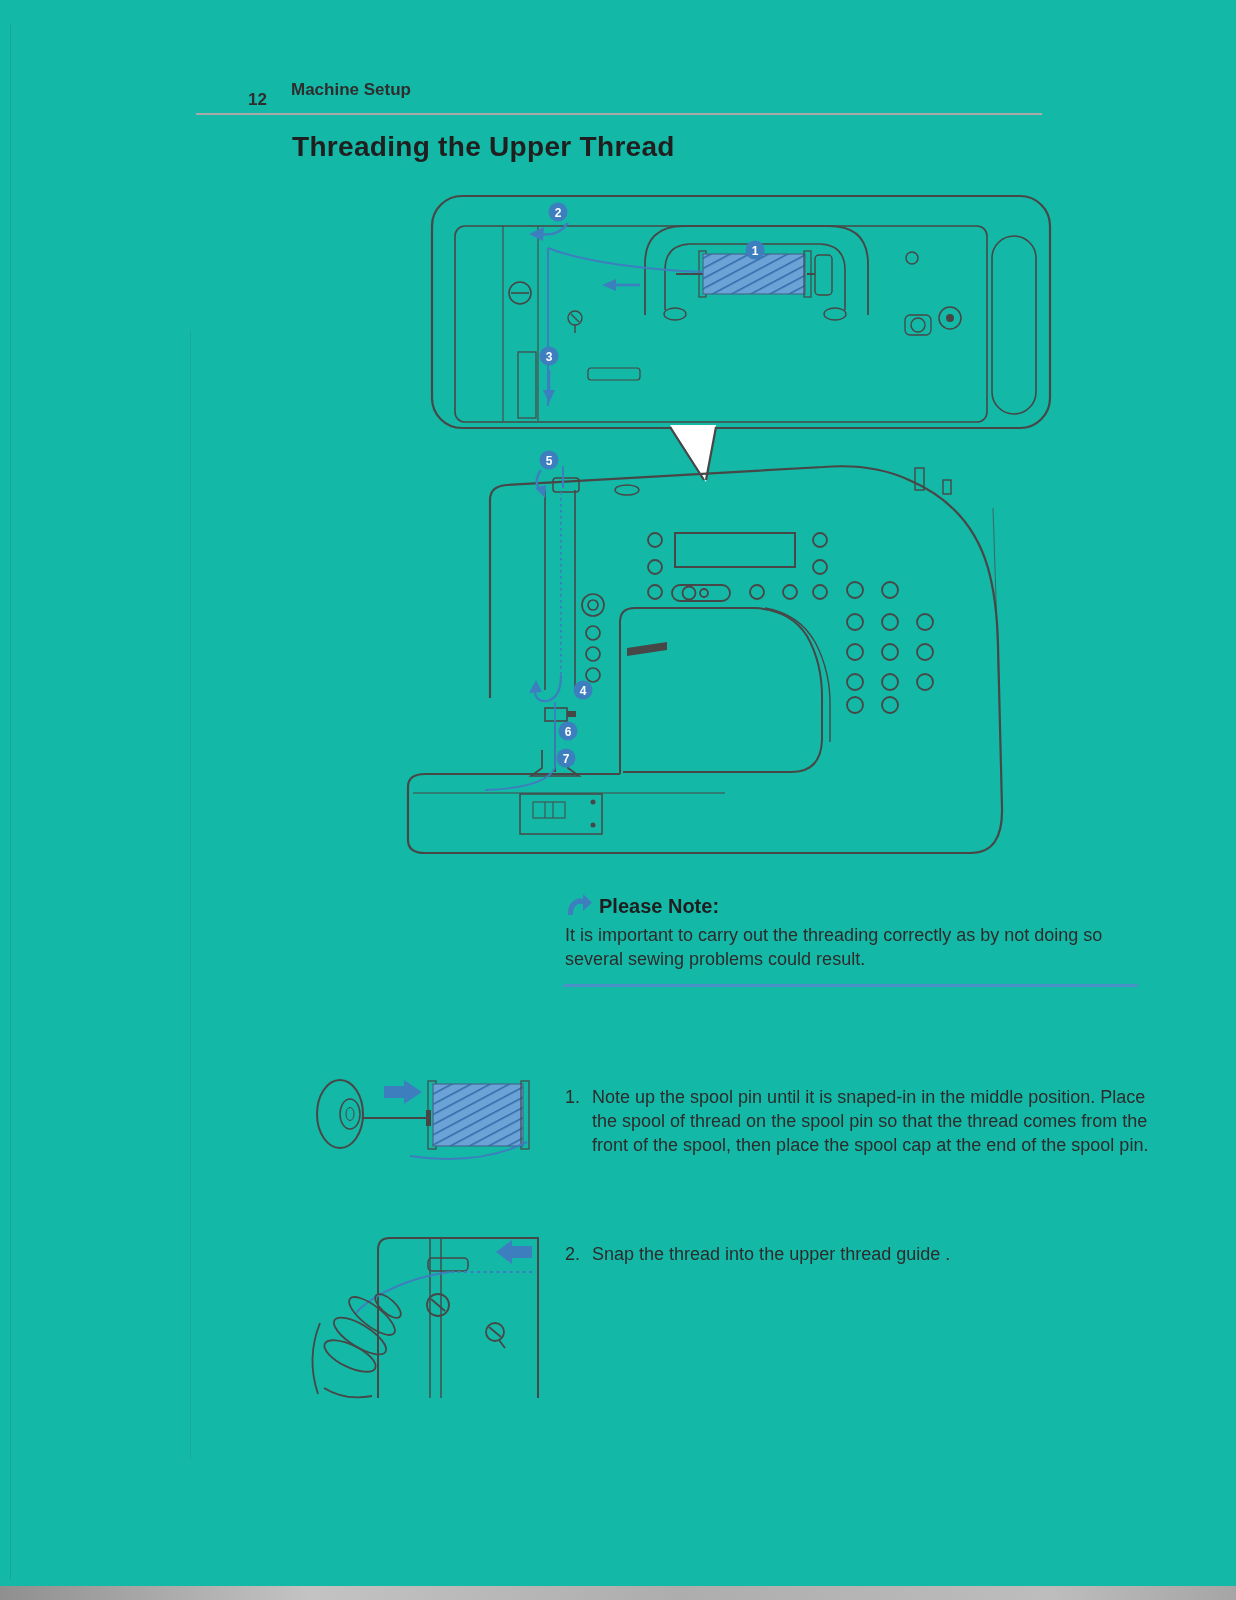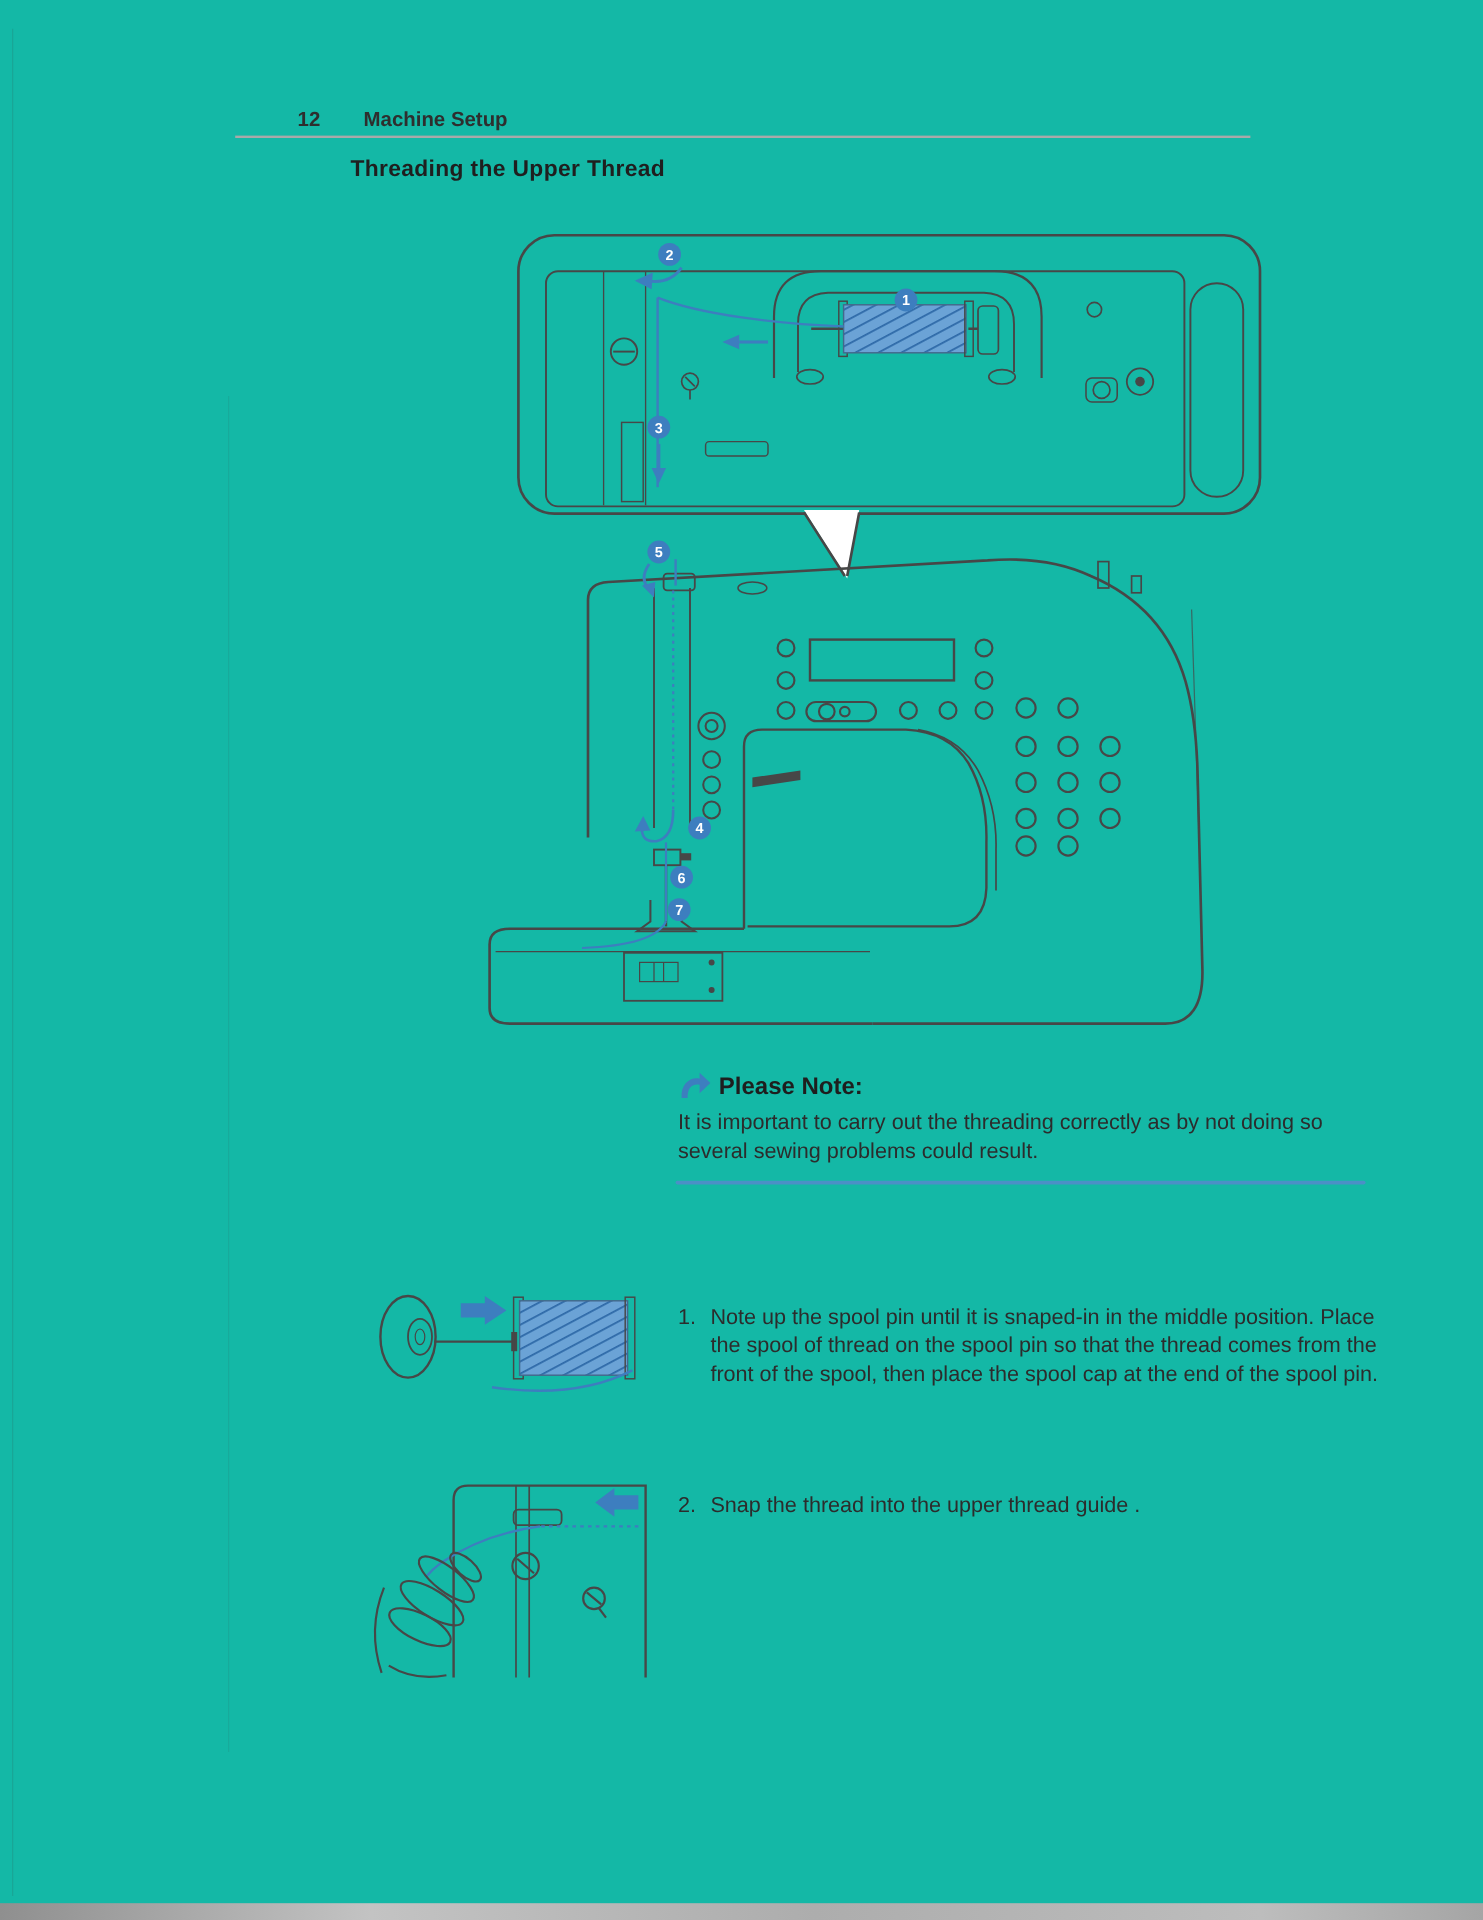--- a/index.html
+++ b/index.html
@@ -4,23 +4,23 @@
 <style>
   html,body{margin:0;padding:0;background:#e8e8e8;}
   #page{
     position:relative;width:1236px;height:1600px;margin:0 auto;
     background:#14b8a6;overflow:hidden;
     font-family:"Liberation Sans","DejaVu Sans",sans-serif;color:#2c2c2c;
   }
   .abs{position:absolute;}
   
   .hdr-num{left:248px;top:90px;font-size:17px;font-weight:bold;color:#2e2e2e;}
-  .hdr-sec{left:291px;top:90px;font-size:17px;font-weight:bold;color:#2e2e2e;margin-left:12px;}
+  .hdr-sec{left:291px;top:80px;font-size:17px;font-weight:bold;color:#2e2e2e;}
   .hdr-line{left:196px;top:113px;width:846px;height:2px;background:#a9a9a9;}
-  .title{left:292px;top:131px;font-size:19px;font-weight:bold;color:#1f1f1f;letter-spacing:.3px;}
+  .title{left:292px;top:131px;font-size:28px;font-weight:bold;color:#1f1f1f;letter-spacing:.3px;}
   
   .note-icon{left:565px;top:894px;width:28px;height:24px;}
   .note-head{left:599px;top:895px;font-size:20px;font-weight:bold;color:#1e1e1e;}
   .note-body{left:565px;top:923px;width:585px;font-size:18px;line-height:1.35;color:#2c2c2c;}
   .note-rule{left:563px;top:984px;width:575px;height:3px;background:#4b90c6;border-radius:2px;}
   
   .intro-bold{left:565px;top:1016px;width:572px;font-size:18px;font-weight:bold;line-height:1.38;color:#1e1e1e;}
   .step{font-size:18px;line-height:1.33;color:#2c2c2c;}
   .step .num{position:absolute;left:0;top:0;}
   .step .txt{display:block;padding-left:27px;}

